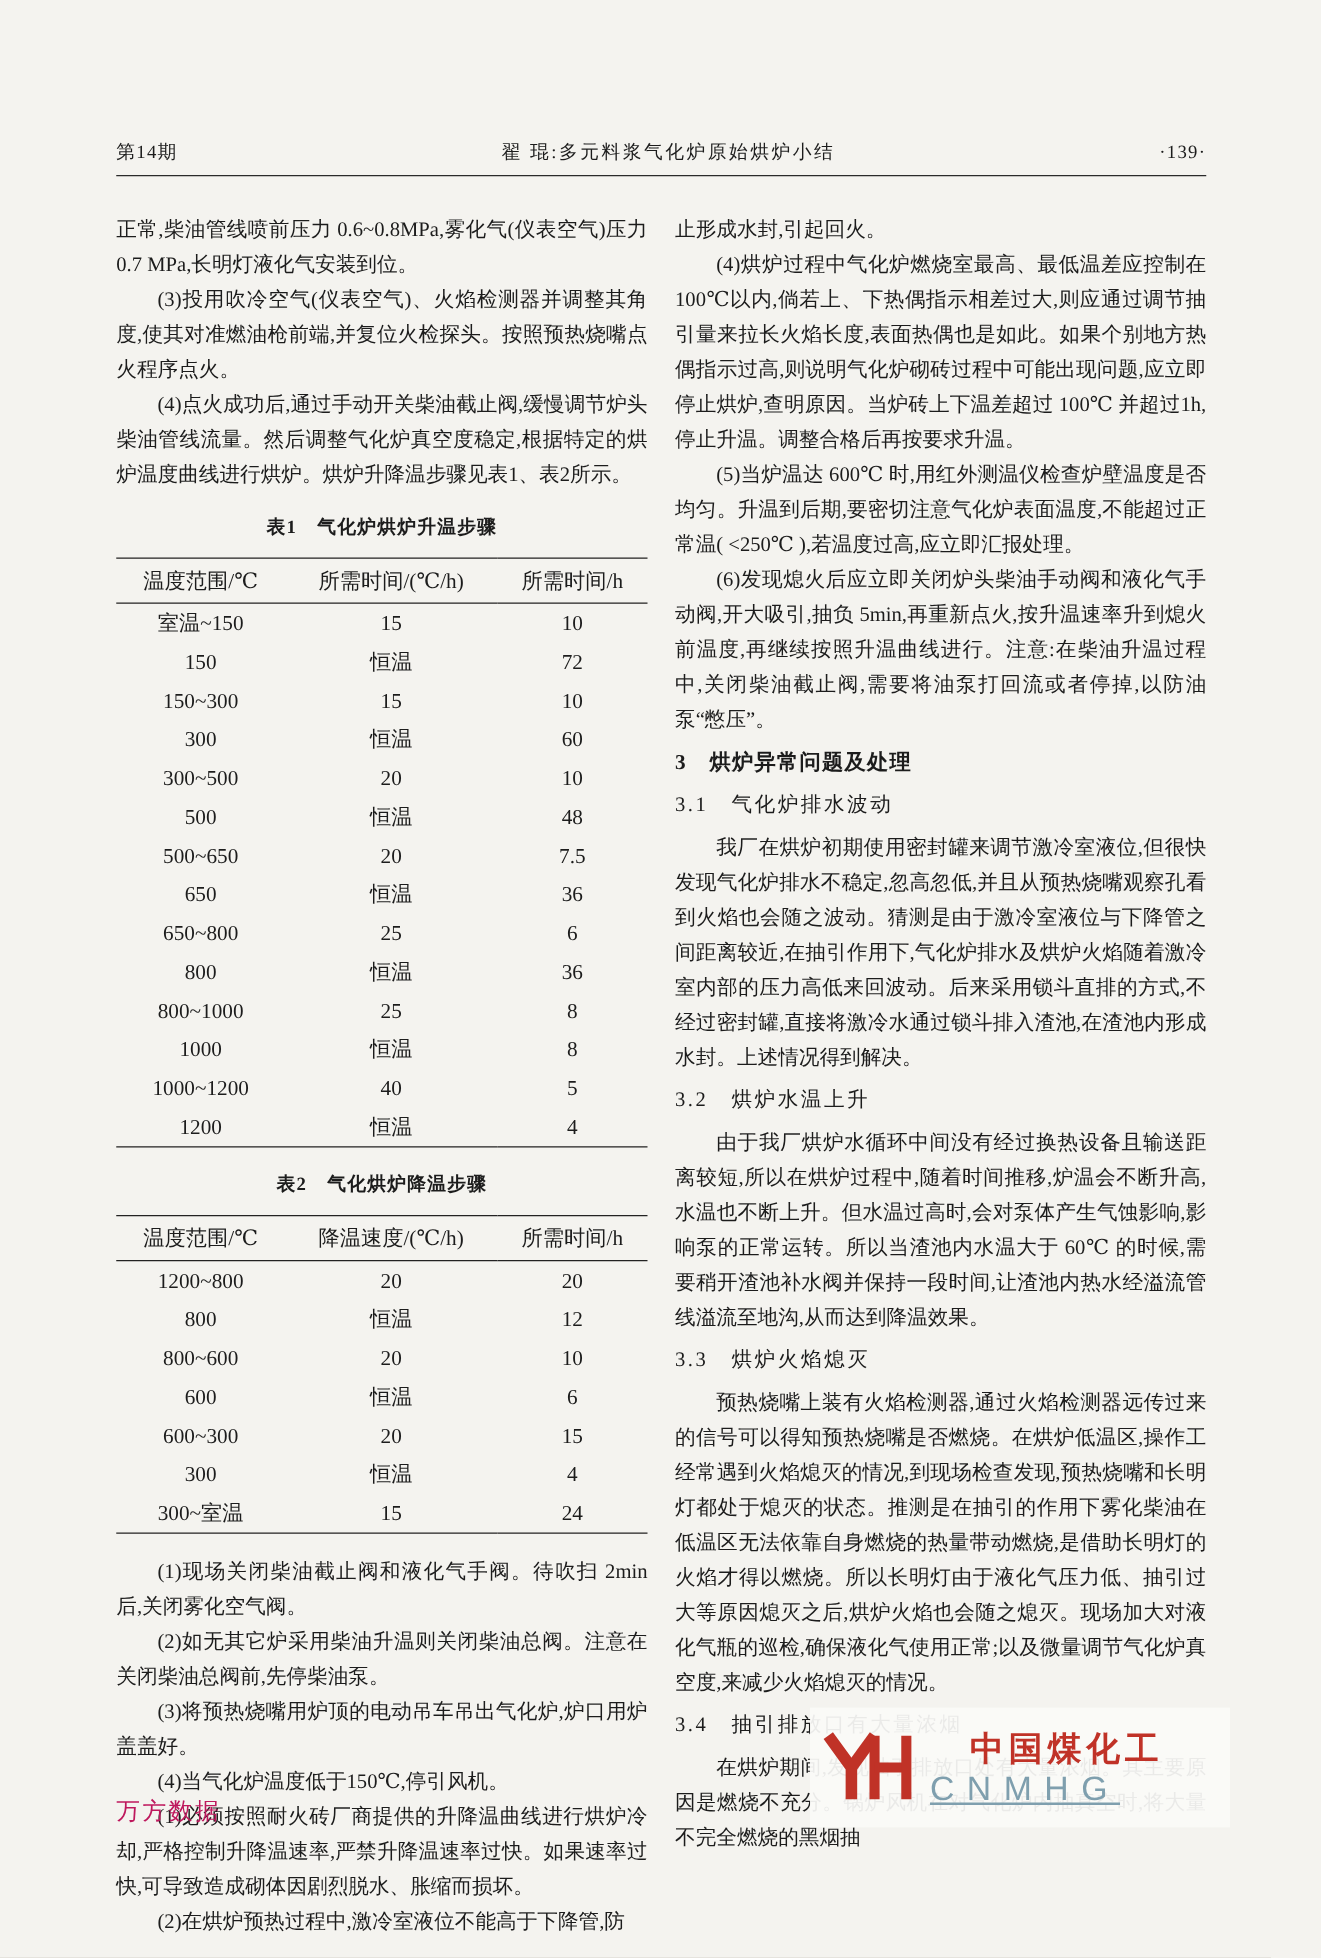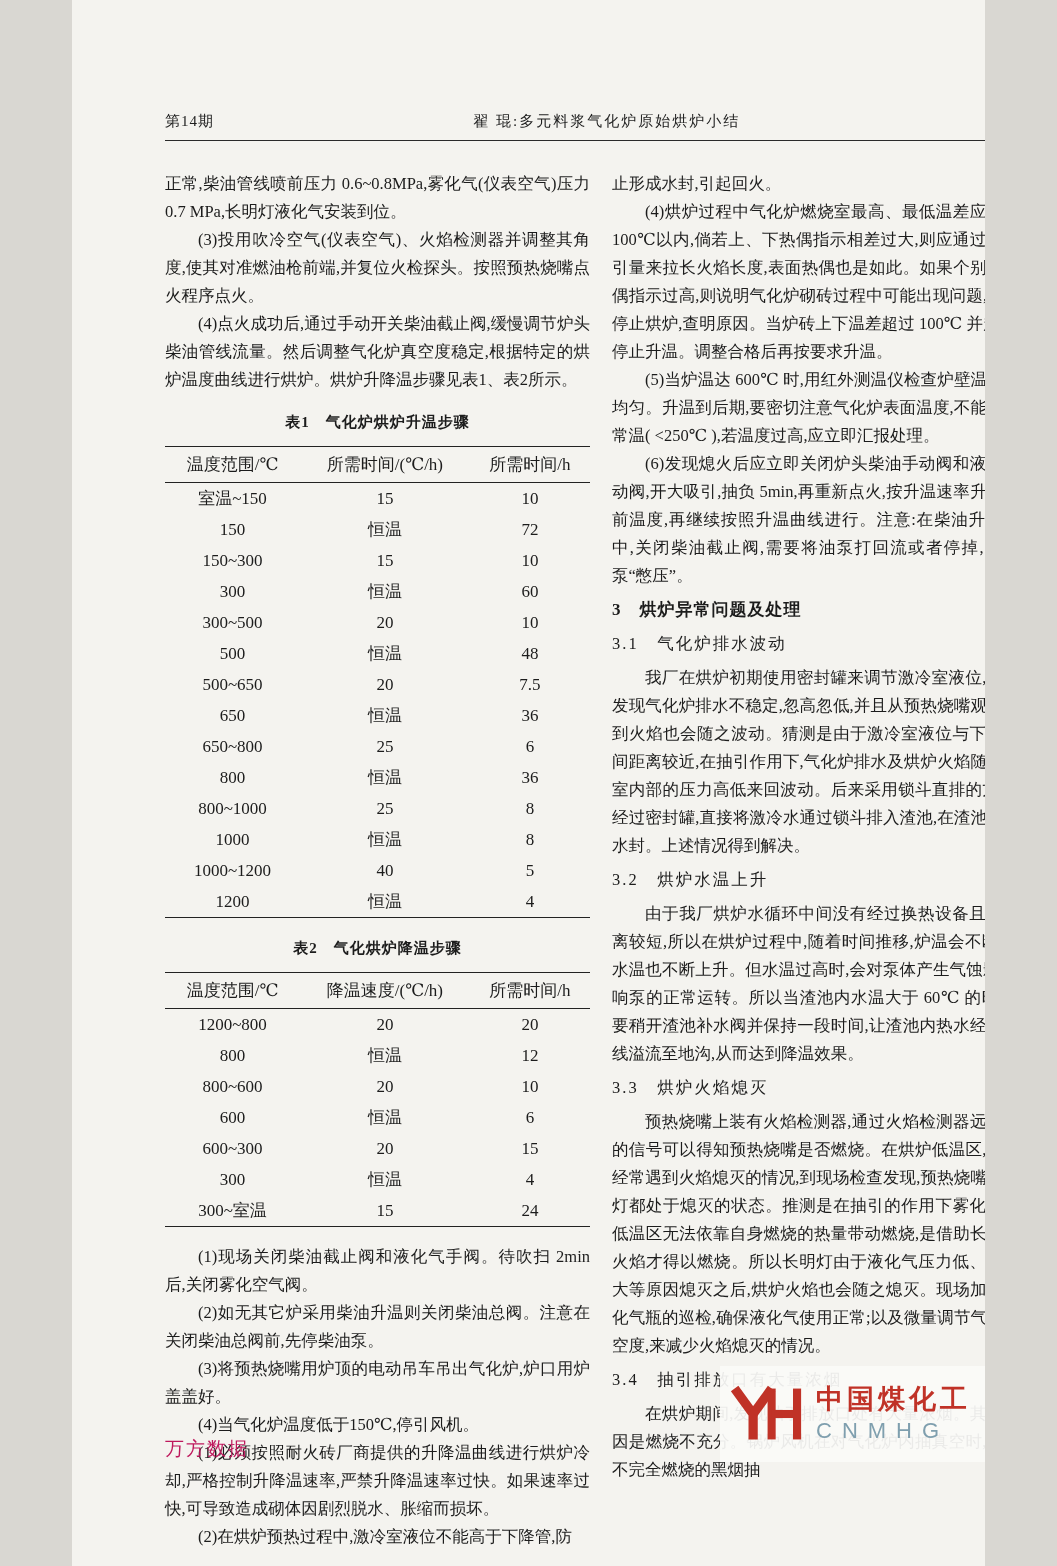--- a/index.html
+++ b/index.html
@@ -1,18 +1,18 @@
 <!DOCTYPE html>
 <html><head>
 <meta charset="utf-8">
 <style>
   html,body { margin:0; padding:0; background:#d9d7d2; }
   .page {
     position:relative;
-    width:913px; height:1566px;
+    width:1057px; height:1566px;
     margin:0 auto;
     background:#f4f3ef;
     font-family:"Liberation Serif","DejaVu Serif",serif;
     color:#1c1c1c;
     overflow:hidden;
   }
   
   .header {
     position:absolute; top:112px; left:93px; width:872px;
     display:flex; justify-content:space-between; align-items:baseline;
@@ -42,22 +42,22 @@
   table.data-table td { padding:7px 2px; text-align:center; }
   table.data-table { border-bottom:1.5px solid #222; }
   
   .watermark {
     position:absolute; top:1366px; left:648px; width:336px; height:96px;
     background:rgba(250,250,247,0.93);
     display:flex; align-items:center; gap:12px; padding:4px 10px; box-sizing:border-box;
   }
   .wm-logo { width:74px; height:66px; flex:0 0 auto; }
   .wm-texts { display:flex; flex-direction:column; justify-content:center; }
-  .wm-cn { color:#c03227; font-size:27px; font-weight:bold; letter-spacing:4px; line-height:34px; font-family:Liberation Serif, serif; }
-  .wm-en { color:#7f9fae; font-size:22px; letter-spacing:10px; line-height:30px; font-family:"Liberation Sans","DejaVu Sans",sans-serif; }
+  .wm-cn { color:#c03227; font-size:27px; font-weight:bold; letter-spacing:4px; line-height:34px; font-family:Liberation Serif, serif;margin-left:32px; }
+  .wm-en { color:#7f9fae; font-size:27px; letter-spacing:10px; line-height:30px; font-family:"Liberation Sans","DejaVu Sans",sans-serif;text-decoration:underline; }
   
   .footer {
     position:absolute; top:1436px; left:93px;
     font-size:19px; color:#be185d; letter-spacing:2px;
   }
 </style>
 </head>
 <body>
 
 <div class="page">

